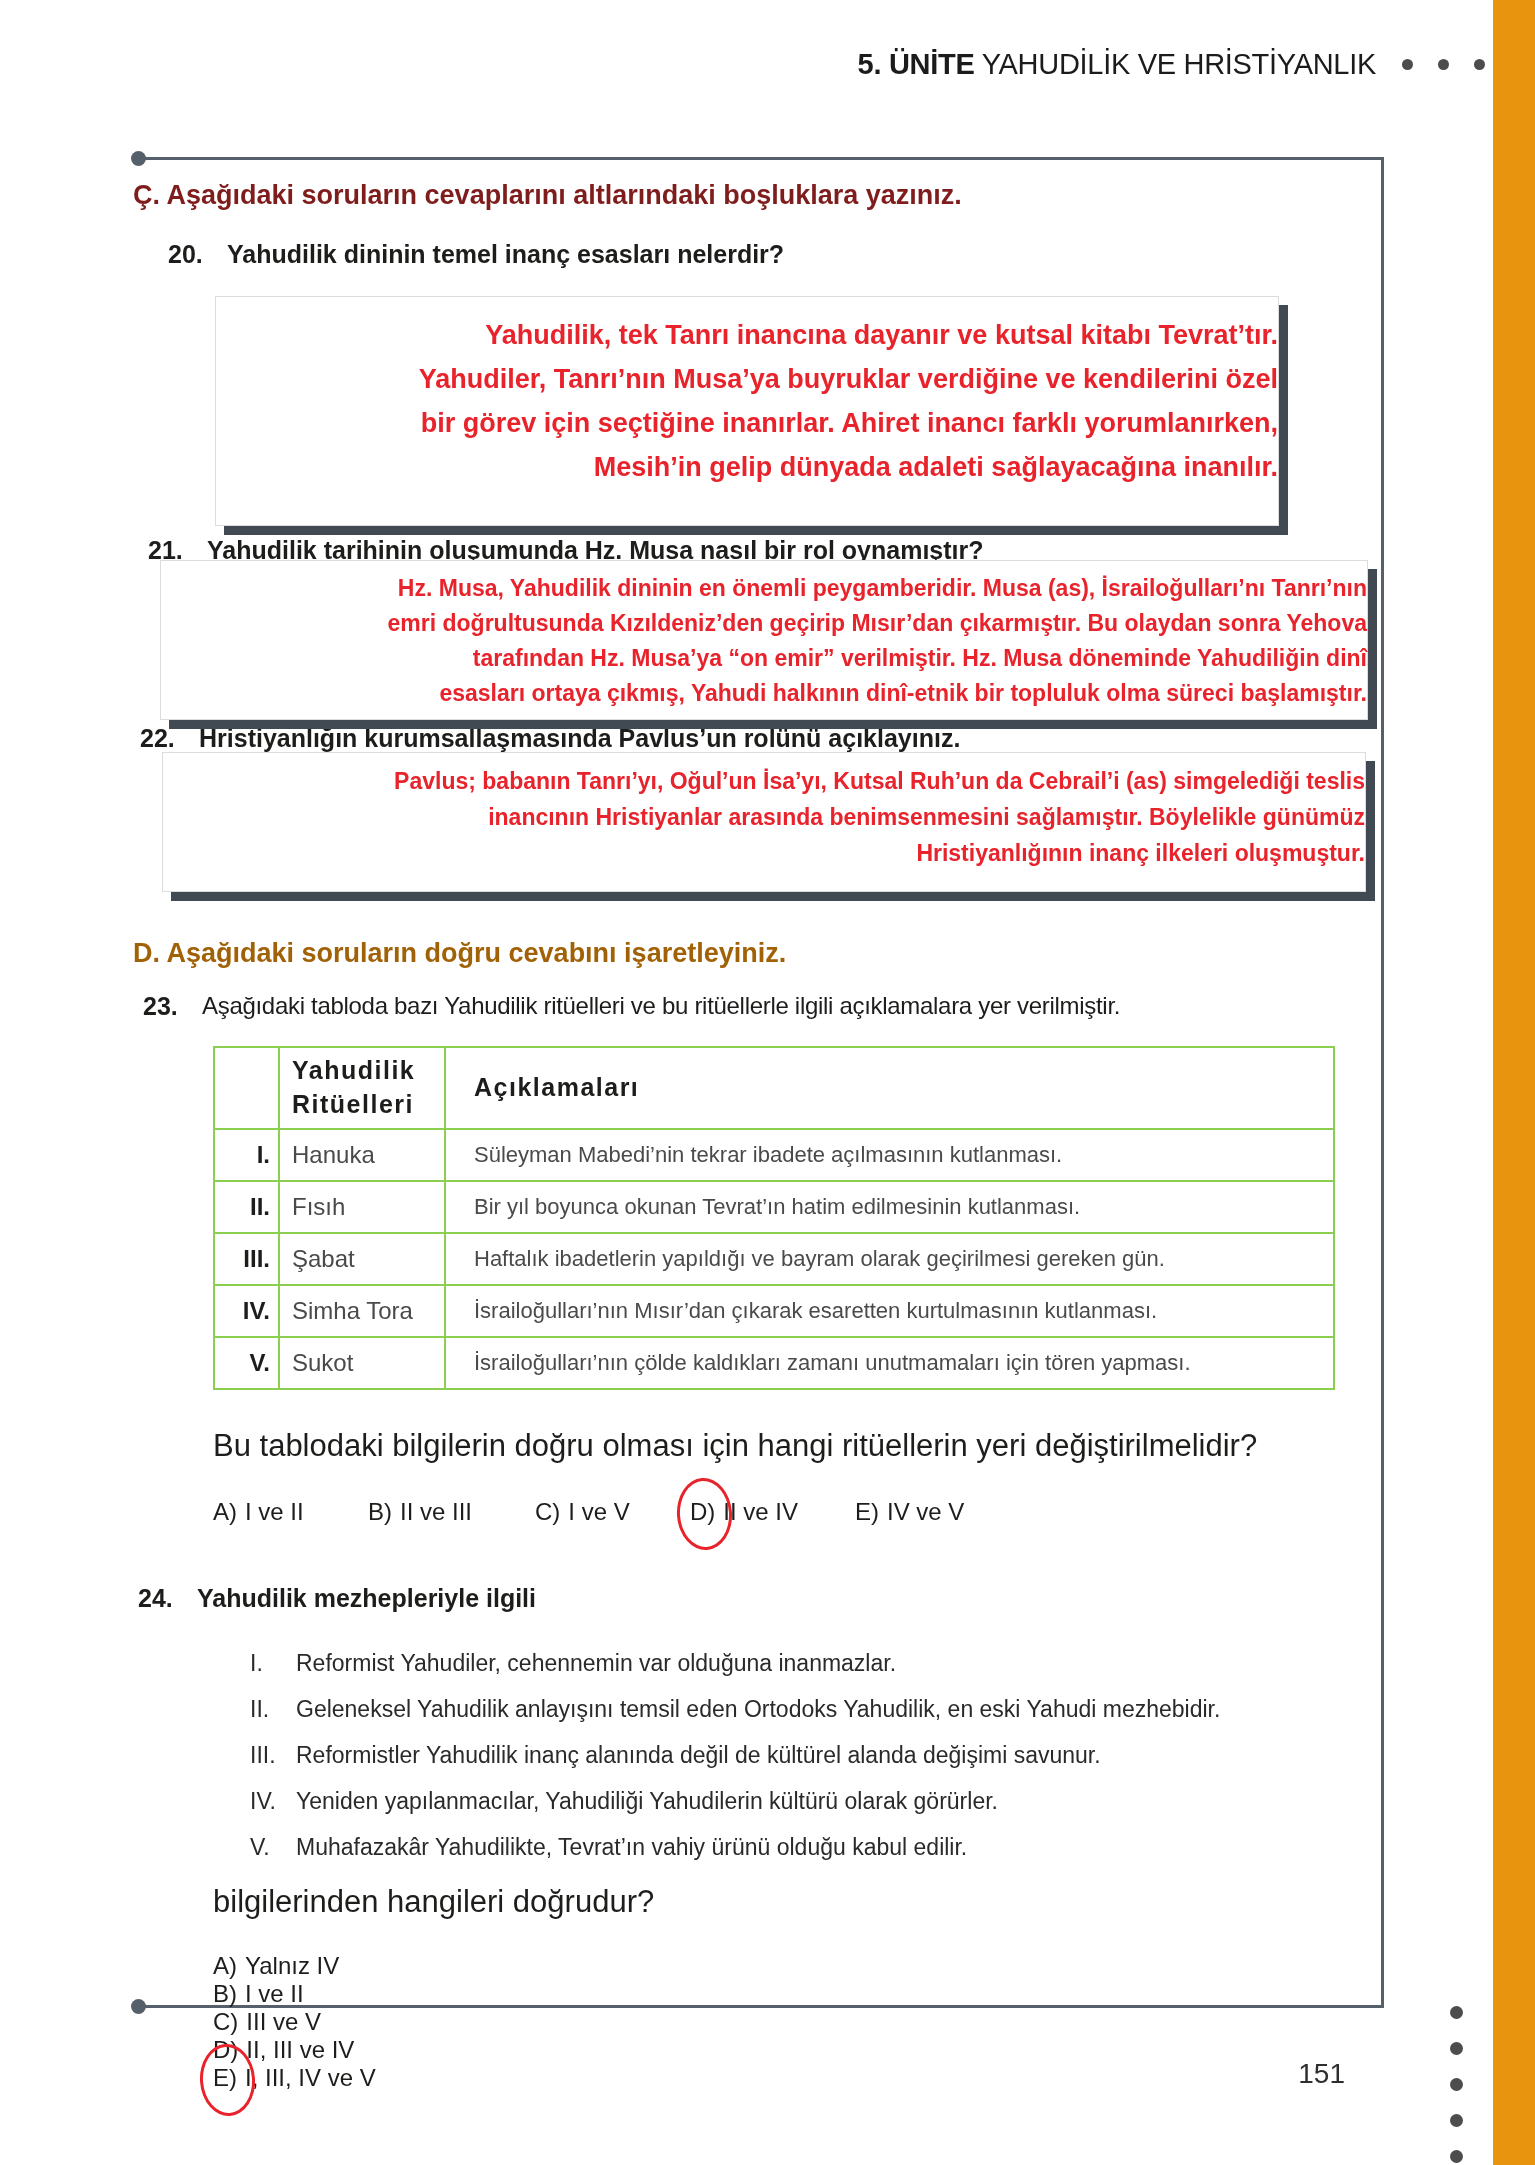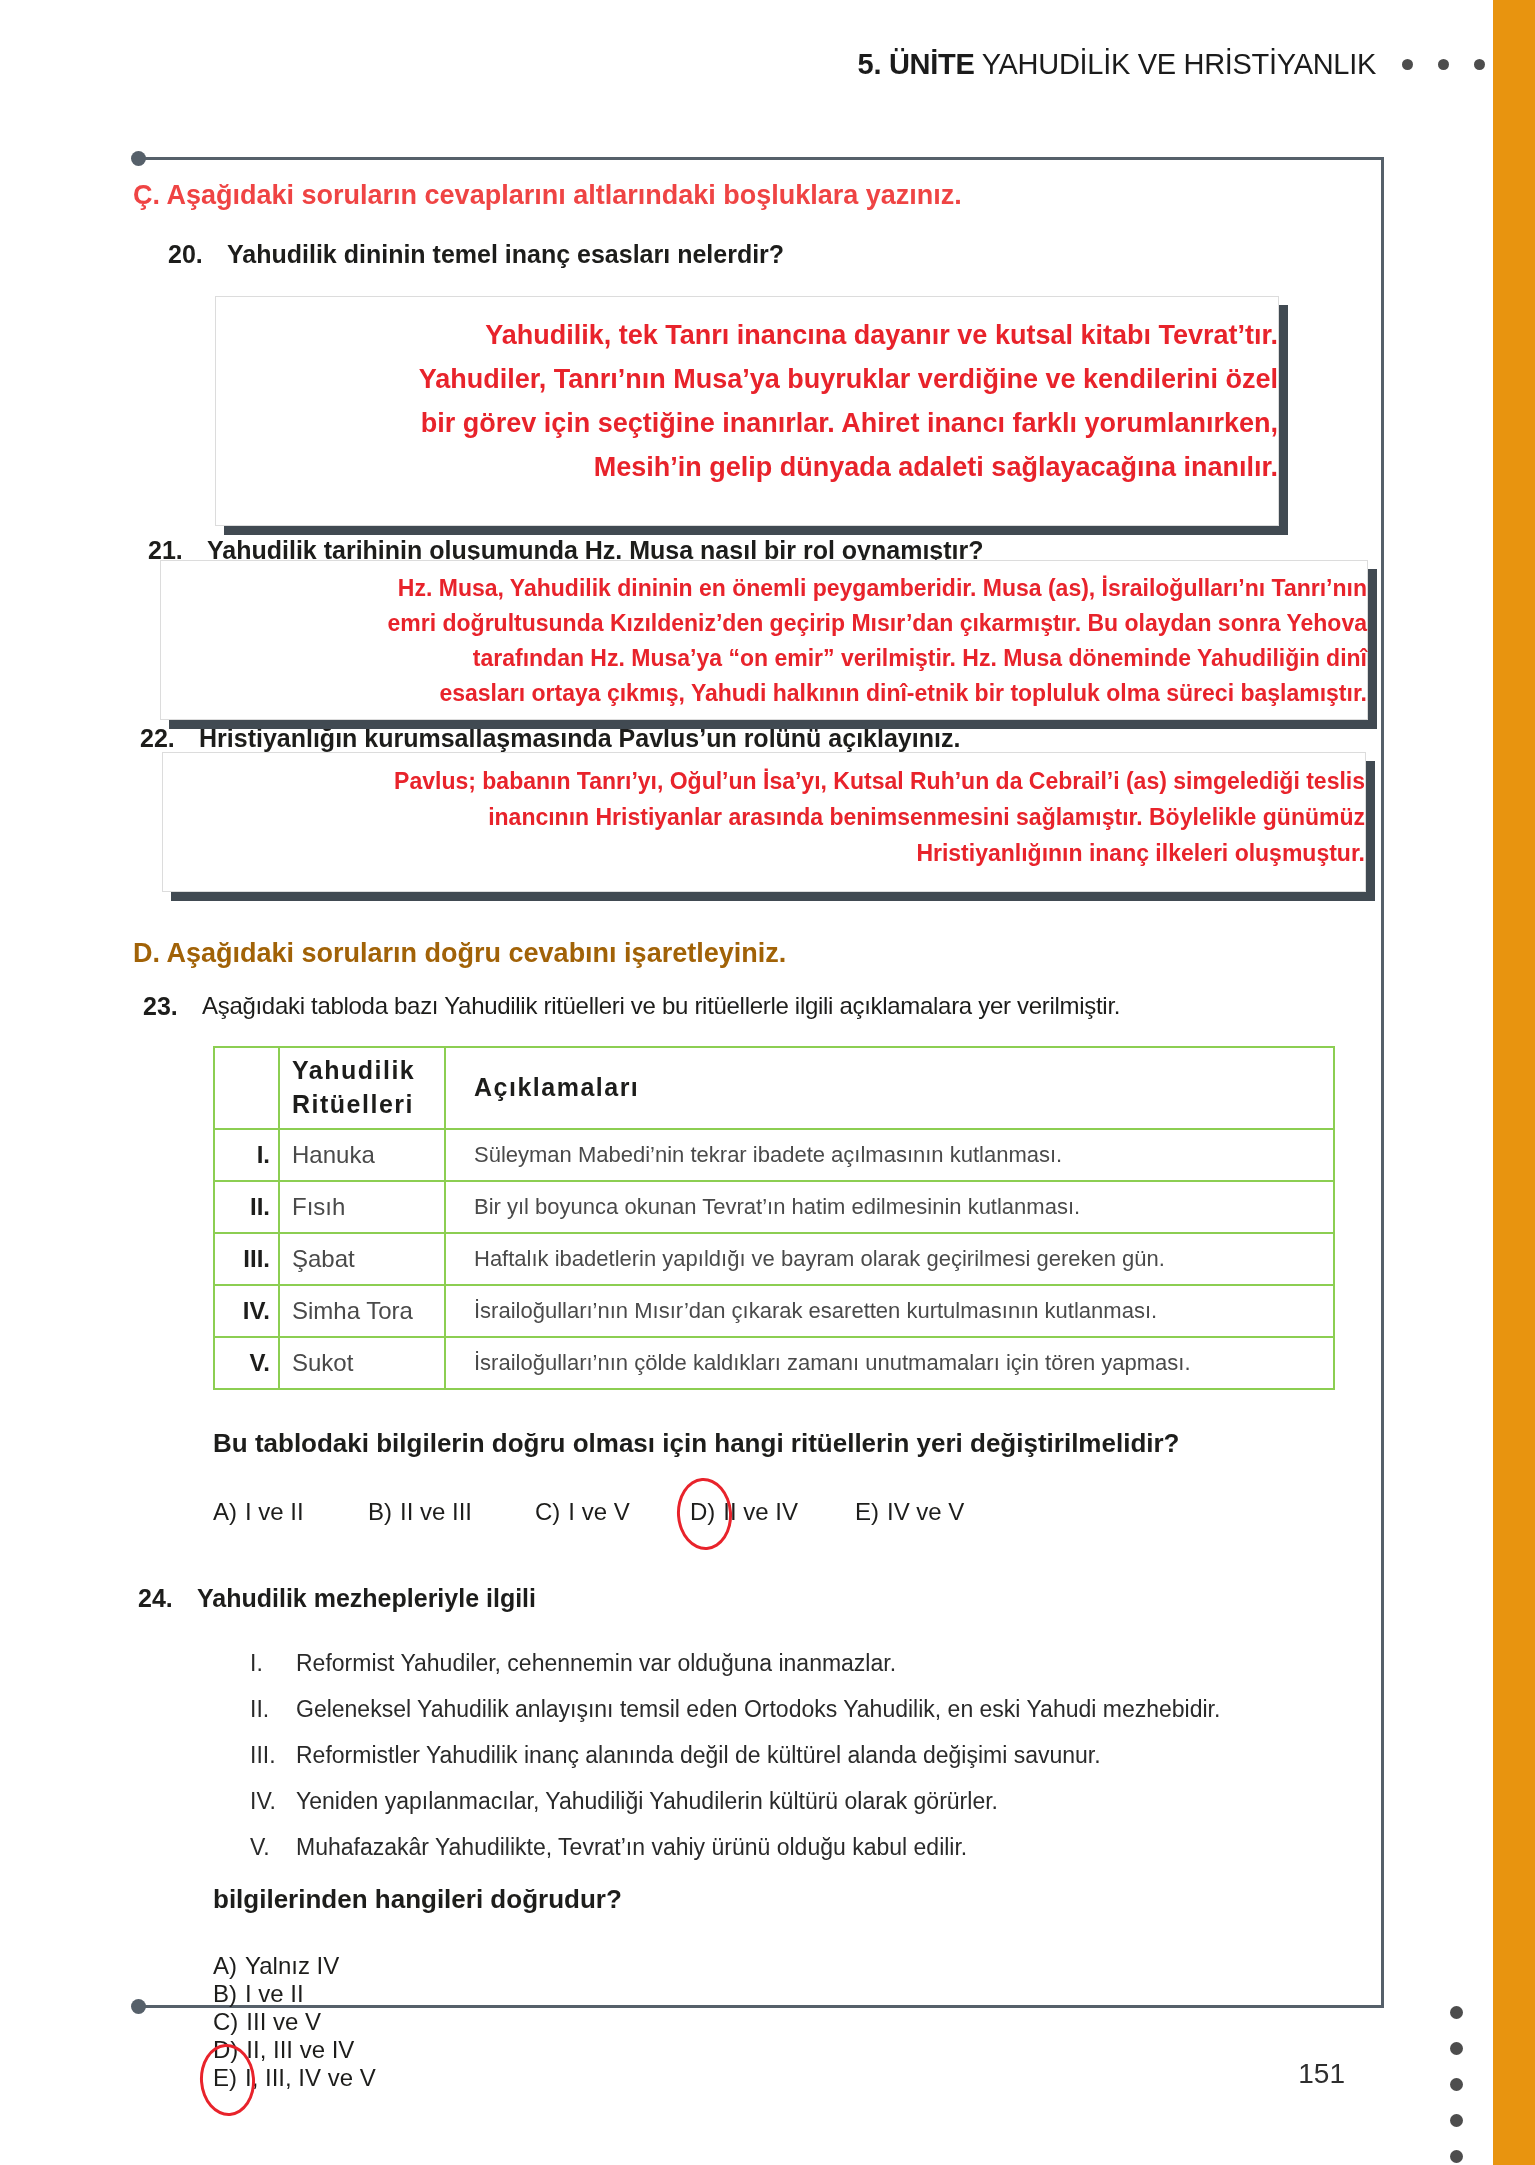--- a/index.html
+++ b/index.html
@@ -20,21 +20,21 @@
   
   .frame{
     position:absolute;left:138px;top:157px;width:1243px;height:1845px;
     border-top:3px solid #56606A;border-right:3px solid #56606A;border-bottom:3px solid #56606A;
   }
   .frame-dot{position:absolute;width:15px;height:15px;border-radius:50%;background:#56606A;}
   .frame-dot.tl{left:-7px;top:-9px;}
   .frame-dot.bl{left:-7px;bottom:-9px;}
 
   .sec-heading{position:absolute;font-weight:bold;font-size:27px;white-space:nowrap;}
-  .sec-c{left:133px;top:180px;color:#ef4444;}
+  .sec-c{left:133px;top:180px;color:#7f1d1d;}
   .sec-d{left:133px;top:938px;color:#a16207;}
 
   .q-row{position:absolute;display:flex;white-space:nowrap;gap:11px;}
   .q-num{font-weight:bold;font-size:25px;width:48px;flex:0 0 auto;}
   .q-text{font-size:25px;}
   .q-text.bold{font-weight:bold;}
 
   .answer-box{
     position:absolute;background:#ffffff;border:1px solid #dcdcdc;
     box-shadow:9px 9px 0 0 #414a52;color:#E8232B;font-weight:bold;
@@ -51,21 +51,21 @@
   .ritual-table{position:absolute;left:213px;top:1046px;width:1118px;border:2px solid #8CCE52;}
   .t-row{display:flex;align-items:stretch;border-top:2px solid #8CCE52;}
   .t-row:first-child{border-top:none;}
   .t-head{height:80px;}
   .t-data{height:50px;}
   .c1{width:55px;flex:0 0 auto;border-right:2px solid #8CCE52;display:flex;align-items:center;justify-content:flex-end;padding-right:8px;font-weight:bold;font-size:24px;color:#1d1d1b;}
   .c2{width:152px;flex:0 0 auto;border-right:2px solid #8CCE52;display:flex;align-items:center;padding-left:12px;font-size:24px;color:#4a4a4a;}
   .c3{flex:1;display:flex;align-items:center;padding-left:28px;font-size:22px;color:#4a4a4a;}
   .t-head .c2,.t-head .c3{font-weight:bold;color:#1d1d1b;letter-spacing:1.5px;font-size:25px;line-height:1.35;}
 
-  .bold-question{position:absolute;font-weight:bold;font-size:26px;white-space:nowrap;}
+  .bold-question{position:absolute;font-weight:normal;font-size:31px;white-space:nowrap;}
 
   .options{position:absolute;display:flex;font-size:24px;white-space:nowrap;}
   .opt{position:relative;display:inline-block;}
   .opt-letter{margin-right:8px;}
   .answer-circle{
     position:absolute;left:-13px;top:-20px;width:49px;height:66px;
     border:3px solid #E8232B;border-radius:50%;transform:rotate(-4deg);
   }
   
   .o23-0{width:155px;} .o23-1{width:167px;} .o23-2{width:155px;} .o23-3{width:165px;}

